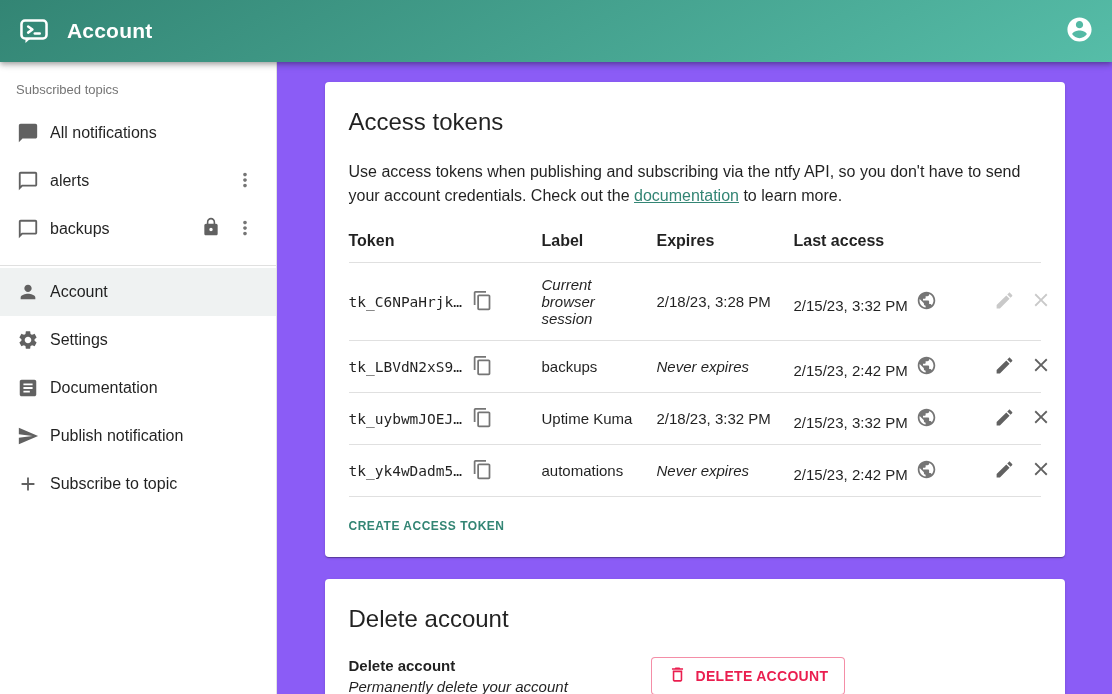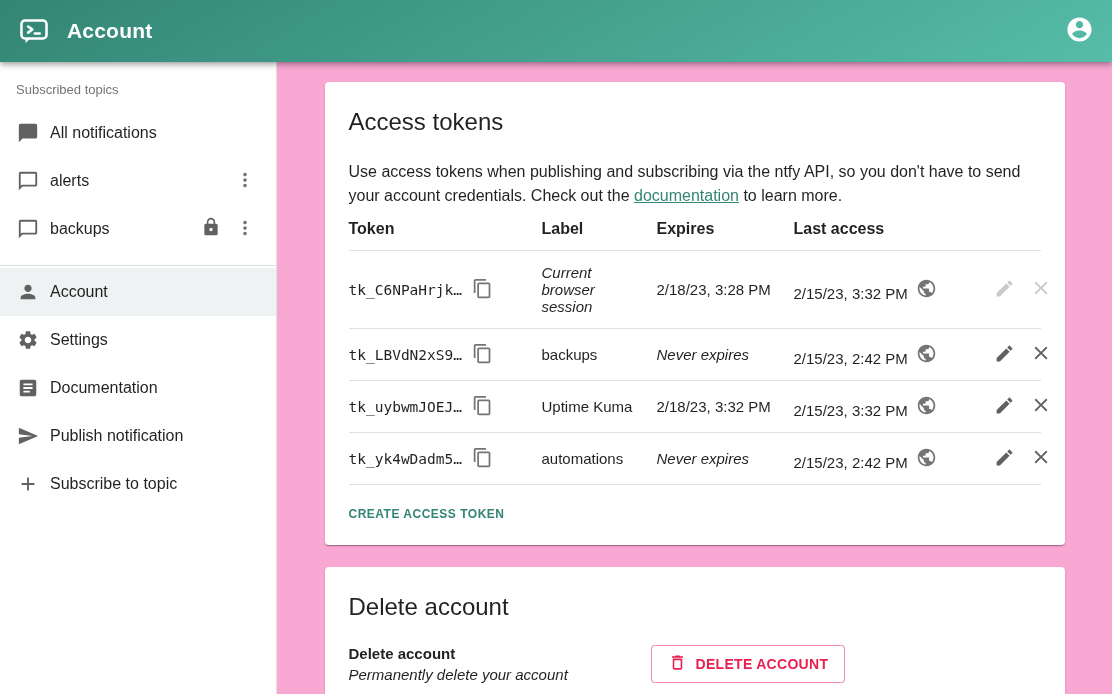--- a/index.html
+++ b/index.html
@@ -25,26 +25,26 @@
   .nav-item.selected { background:#eff2f2; }
   .nav-item .ico { width:24px; height:24px; margin-right:10px; flex:0 0 24px; display:flex; align-items:center; justify-content:center; }
   .nav-item .ico svg { fill:#616161; }
   .nav-item .lbl { flex:0 1 auto; white-space:nowrap; }
   .nav-item .trail { margin-left:auto; display:flex; align-items:center; gap:13px; }
   .globe-r { position:relative; display:inline-flex; }
   .globe-r .sub-r { position:absolute; right:-7px; bottom:-4px; font-size:9px; font-weight:700; color:#616161; }
   .divider { border:none; border-top:1px solid #e0e0e0; margin:12px 0 2px 0; }
 
   
-  .main { position:absolute; top:62px; left:277px; right:0; bottom:0; overflow:hidden; background:#f9a8d4; }
+  .main { position:absolute; top:62px; left:277px; right:0; bottom:0; overflow:hidden; background:#8b5cf6; }
   .card { width:740px; margin:20px auto 22px auto; background:#fff; border-radius:4px;
           box-shadow:0 2px 1px -1px rgba(0,0,0,.2),0 1px 1px 0 rgba(0,0,0,.14),0 1px 3px 0 rgba(0,0,0,.12);
           padding:26px 24px 18px 24px; }
   .card h2 { font-size:24px; font-weight:400; margin-bottom:24px; }
-  .card p  { font-size:16px; line-height:24px; }
+  .card p  { font-size:16px; line-height:24px; margin-bottom:12px; }
   a.link { color:#338574; text-decoration:underline; cursor:pointer; }
 
   table { width:100%; border-collapse:collapse; table-layout:fixed; }
   th { text-align:left; font-size:16px; font-weight:700; padding:12px 16px 12px 0;
        border-bottom:1px solid #e0e0e0; }
   td { font-size:15px; padding:13px 16px 13px 0; border-bottom:1px solid #e0e0e0; vertical-align:middle; }
   .token { display:flex; align-items:center; gap:10px; white-space:nowrap;
            font-family:"DejaVu Sans Mono", monospace; font-size:14.5px; }
   .token .icon-btn svg { fill:#757575; }
   .italic { font-style:italic; }

